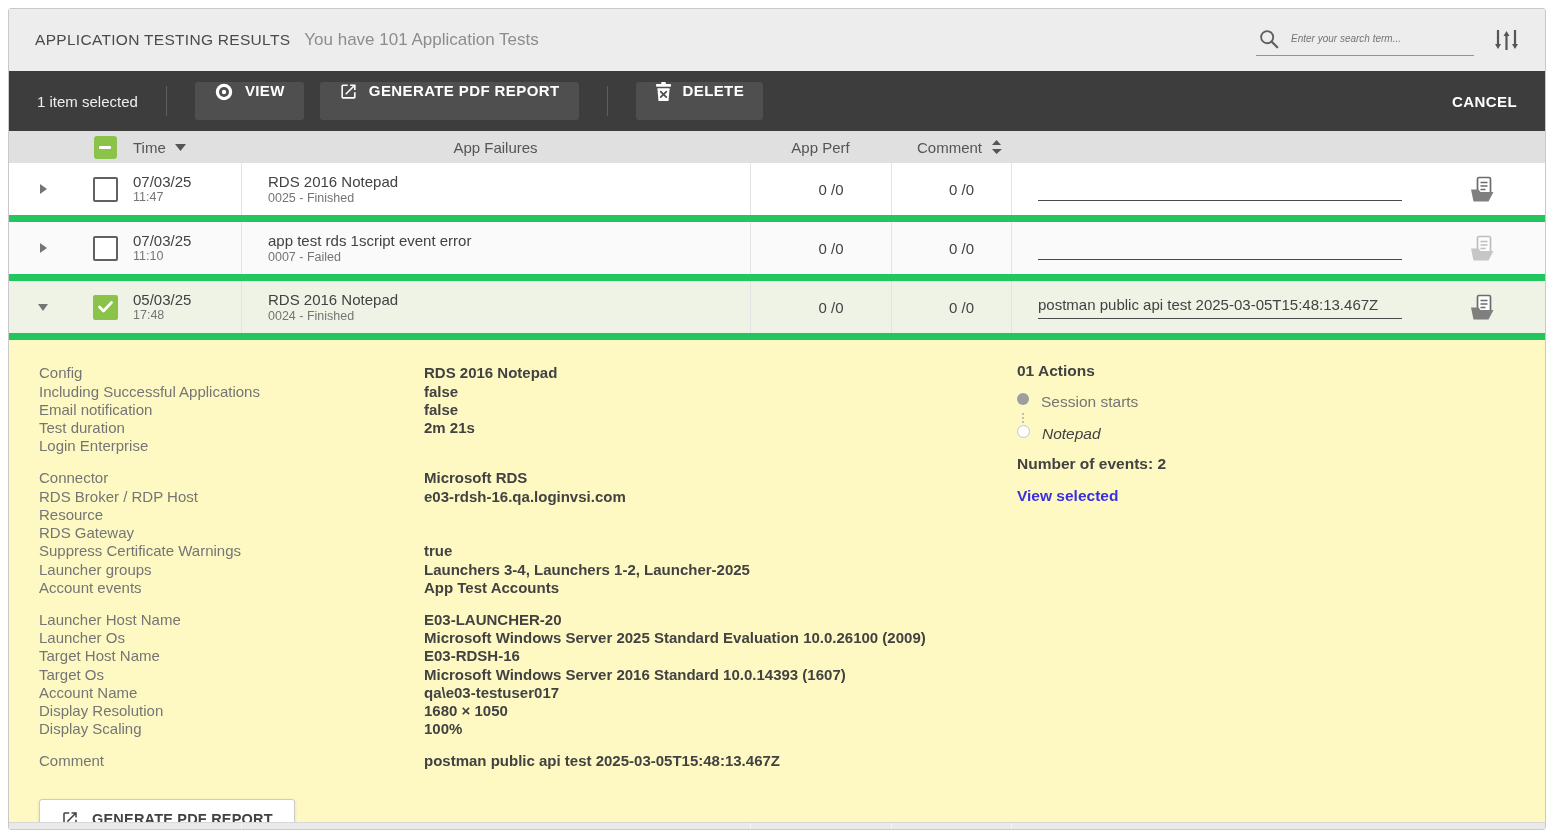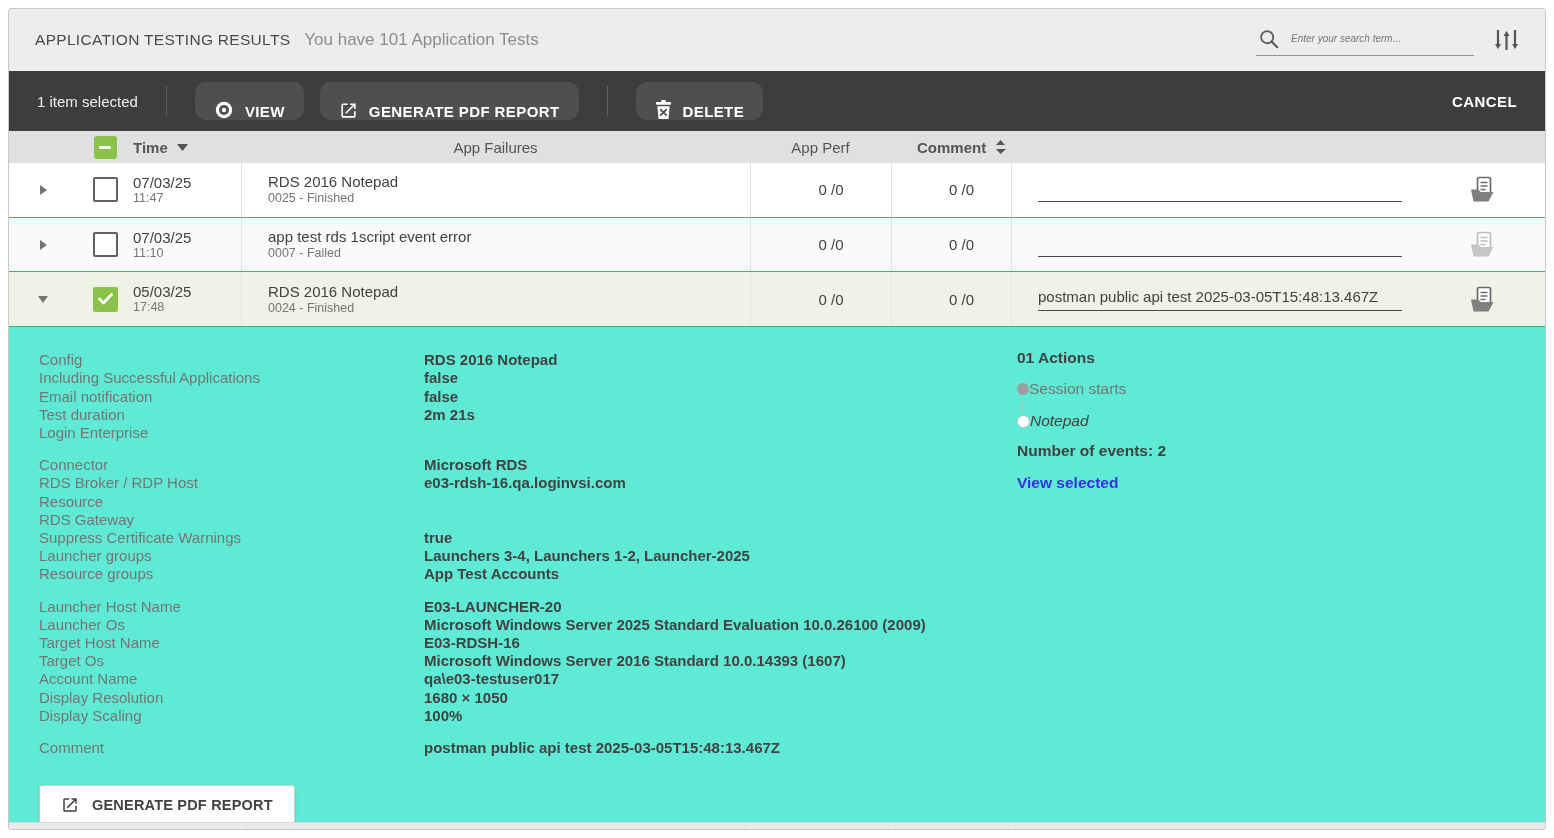--- a/index.html
+++ b/index.html
@@ -15,33 +15,33 @@
   .topbar .spacer{flex:1;}
   .search{display:flex;align-items:center;gap:9px;border-bottom:1px solid #949494;padding:3px 2px 5px;width:214px;}
   .search input{border:none;background:transparent;font-style:italic;color:#000000;font-size:10px;outline:none;
                 width:100%;font-family:"Liberation Sans",sans-serif;}
   .tune{margin-left:20px;cursor:pointer;display:flex;}
 
   
   .actionbar{height:60px;flex:0 0 60px;background:#3d3d3d;display:flex;align-items:center;padding:0 28px;color:#fff;}
   .sel-text{font-size:15px;color:#efefef;}
   .vdiv{width:1px;height:30px;background:#5e5e5e;margin:0 28px;}
-  .abtn{background:#4f4f4f;border-radius:11px;height:38px;display:inline-flex;align-items:flex-end;gap:11px;
+  .abtn{background:#4f4f4f;border-radius:3px;height:38px;display:inline-flex;align-items:flex-start;gap:11px;
         padding:0 19px;font-weight:bold;font-size:15px;letter-spacing:.4px;cursor:pointer;white-space:nowrap;}
   .abtn + .abtn{margin-left:16px;}
   .cancel{margin-left:auto;font-weight:bold;font-size:15px;letter-spacing:.4px;cursor:pointer;}
 
   
   .grid{display:grid;grid-template-columns:68px 56px 108px 509px 141px 120px 1fr;}
   .thead{height:32px;flex:0 0 32px;background:#e0e0e0;color:#555;font-size:15px;align-items:center;}
   .h-check{display:flex;justify-content:center;align-items:center;}
-  .h-time,.h-name,.h-comment{display:flex;align-items:center;gap:9px;font-weight:bold;}
+  .h-time,.h-name,.h-comment{display:flex;align-items:center;gap:9px;}
   .h-name{padding-left:26px;} .h-comment{padding-left:26px;}
   .h-center{text-align:center;}
-  .trow{height:55px;border-bottom:1px solid #22c55e;background:#fff;font-size:15px;color:#424242;align-items:center;}
+  .trow{height:55px;border-bottom:7px solid #22c55e;background:#fff;font-size:15px;color:#424242;align-items:center;}
   .trow.alt{background:#fafafa;}
   .trow.selected{background:#eef3e5;}
   .cell-bl{border-left:1px solid #e3e3e3;height:100%;display:flex;align-items:center;padding-left:20px;}
   .c-arrow{display:flex;justify-content:center;align-items:center;cursor:pointer;height:100%;}
   .c-check{display:flex;justify-content:center;align-items:center;height:100%;}
   .tri-right{width:0;height:0;border-top:5px solid transparent;border-bottom:5px solid transparent;border-left:7px solid #757575;}
   .tri-down{width:0;height:0;border-left:5px solid transparent;border-right:5px solid transparent;border-top:7px solid #757575;}
   .checkbox{width:21px;height:21px;border:2px solid #616161;border-radius:2px;background:#fff;cursor:pointer;
             display:flex;align-items:center;justify-content:center;}
   .checkbox.checked{background:#8bc34a;border-color:#8bc34a;}
@@ -54,33 +54,33 @@
   .c-name .n{font-size:15px;color:#424242;line-height:18px;}
   .c-name .s{font-size:12.5px;color:#757575;line-height:15px;}
   .c-num{justify-content:center;color:#424242;}
   .c-comment{padding-left:26px;padding-right:24px;}
   .comment-input{flex:0 0 364px;border:none;border-bottom:1px solid #4a4a4a;background:transparent;font-size:15px;
                  color:#424242;padding:1px 0 5px;outline:none;font-family:"Liberation Sans",sans-serif;}
   .report{margin-left:auto;margin-right:24px;cursor:pointer;display:flex;}
   .report.dim{opacity:.42;}
 
   
-  .details{flex:1 1 auto;background:#5eead4;position:relative;padding:24px 0 8px 30px;overflow:hidden;}
+  .details{flex:1 1 auto;background:#fef9c3;position:relative;padding:24px 0 8px 30px;overflow:hidden;}
   .dgroup{margin-bottom:14px;}
   .drow{display:flex;line-height:18.2px;font-size:15px;}
   .dlabel{width:385px;flex:0 0 385px;color:#757575;}
   .dvalue{font-weight:bold;color:#424242;white-space:nowrap;}
   .pdf-btn{margin-top:14px;display:inline-flex;align-items:center;gap:13px;border:1px solid #ccc;border-radius:3px;
            background:#fff;padding:10px 21px;font-weight:bold;font-size:14.5px;color:#424242;cursor:pointer;
            box-shadow:0 1px 3px rgba(0,0,0,.14);letter-spacing:.2px;}
 
   
   .apanel{position:absolute;left:1008px;top:22px;width:430px;}
   .ap-title{font-weight:bold;font-size:15.5px;color:#424242;margin-bottom:13px;}
-  .tl-item{display:flex;align-items:center;font-size:15.5px;}
+  .tl-item{display:flex;gap:12px;font-size:15.5px;}
   .b-filled{width:12px;height:12px;border-radius:50%;background:#9e9e9e;flex:0 0 12px;}
   .b-hollow{width:11px;height:11px;border-radius:50%;border:1px solid #c6c6c6;background:#fff;flex:0 0 11px;}
   .tl-conn{height:10px;border-left:2px dotted #bdbdbd;margin:2px 0 2px 5px;}
   .lbl-gray{color:#757575;}
   .lbl-italic{color:#424242;font-style:italic;}
   .ap-events{font-weight:bold;color:#424242;margin-top:12px;font-size:15.5px;}
   .ap-link{font-weight:bold;color:#3a30e2;margin-top:14px;font-size:15.5px;cursor:pointer;}
 
   .bstrip{height:6px;flex:0 0 6px;background:#e9e9e9;border-top:1px solid #d8d8d8;}
   .bstrip div{border-left:1px solid #f6f6f6;height:100%;}
@@ -327,21 +327,21 @@
         </div>
       <div class="drow">
           <span class="dlabel">Suppress Certificate Warnings</span>
           <span class="dvalue">true</span>
         </div>
       <div class="drow">
           <span class="dlabel">Launcher groups</span>
           <span class="dvalue">Launchers 3-4, Launchers 1-2, Launcher-2025</span>
         </div>
       <div class="drow">
-          <span class="dlabel">Resource groups</span>
+          <span class="dlabel">Account events</span>
           <span class="dvalue">App Test Accounts</span>
         </div>
     </div>
 
     <div class="dgroup">
       <div class="drow">
           <span class="dlabel">Launcher Host Name</span>
           <span class="dvalue">E03-LAUNCHER-20</span>
         </div>
       <div class="drow">

